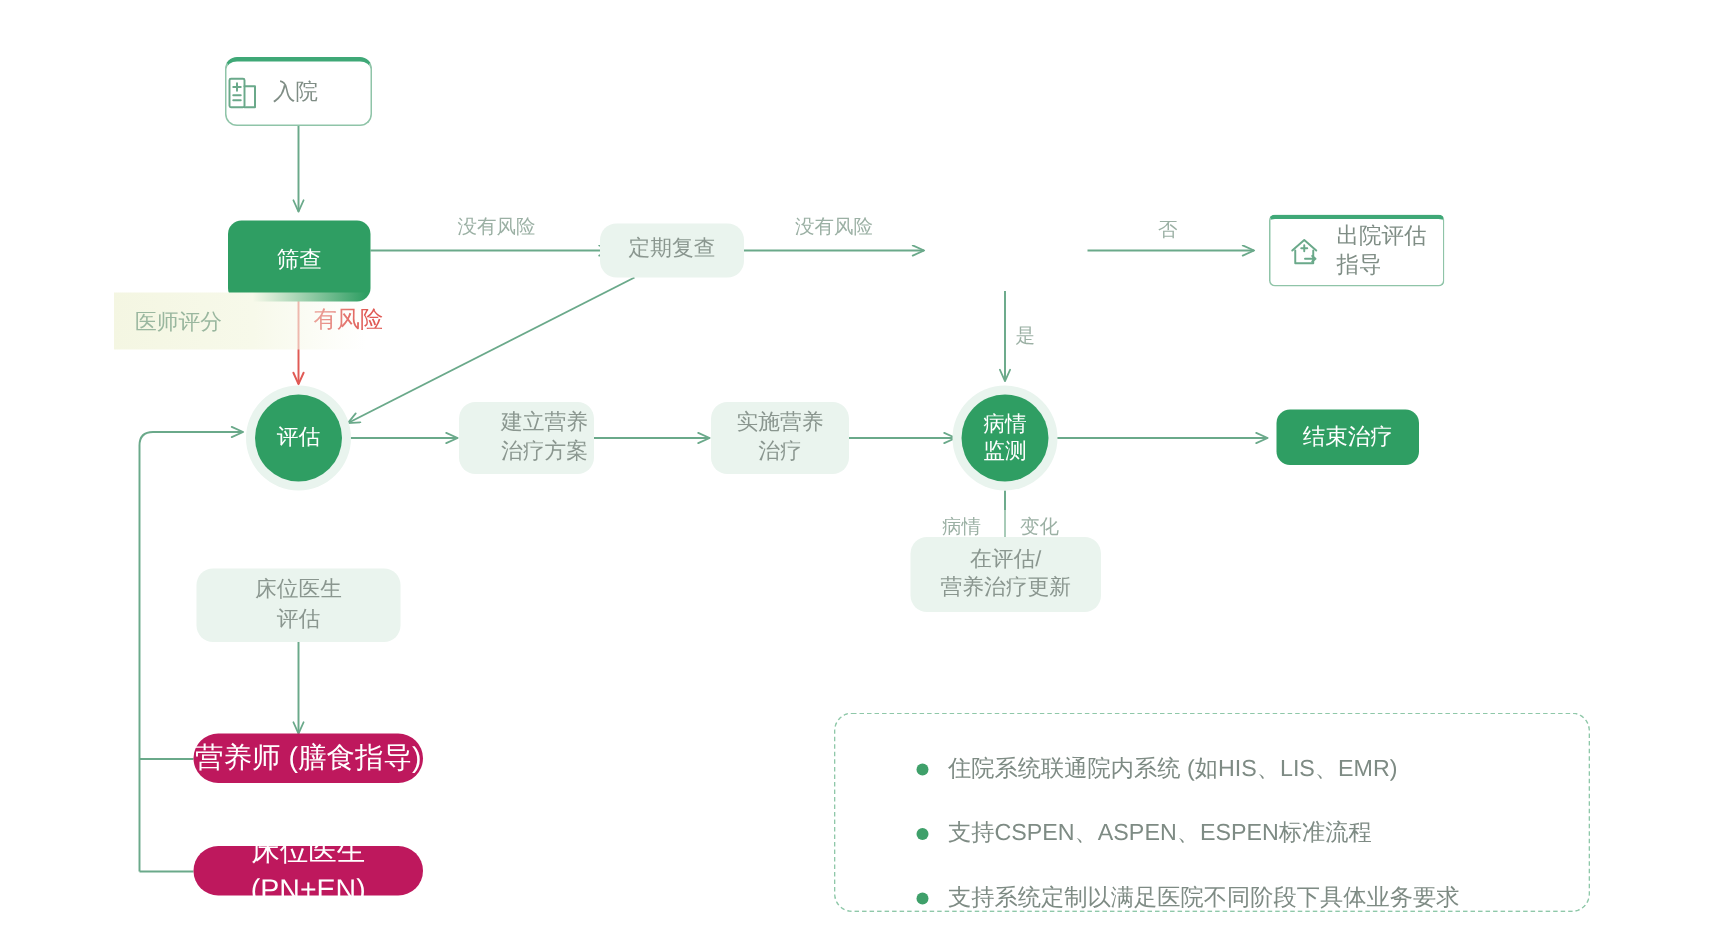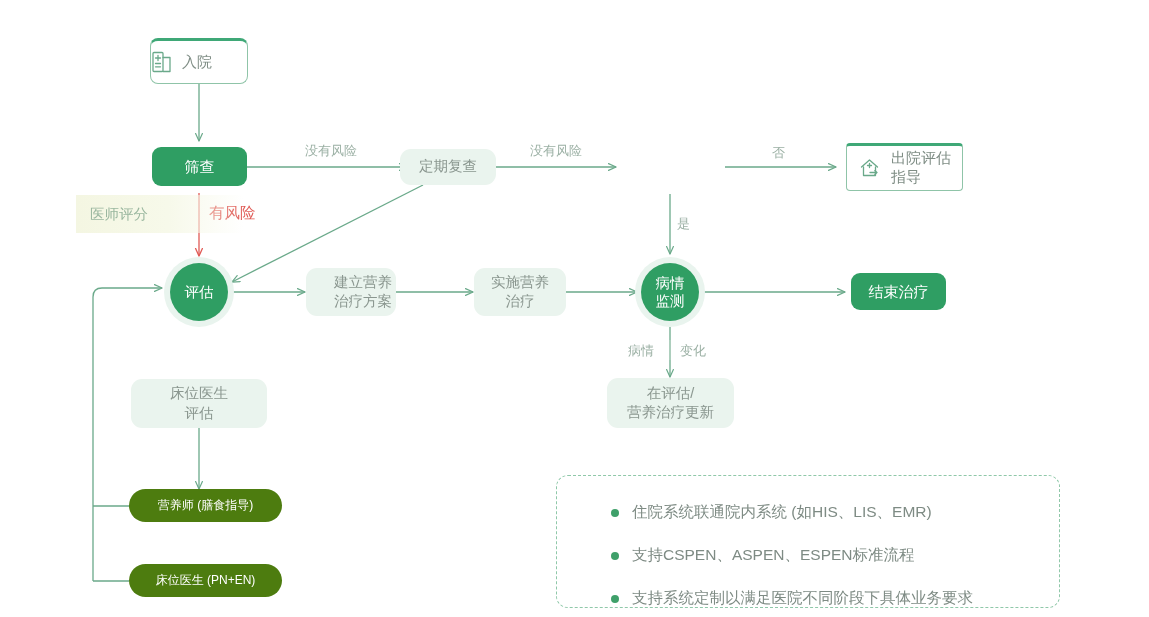--- a/index.html
+++ b/index.html
@@ -47,24 +47,24 @@
     font-size: 14.5px;
   }
   
   .solid {
     background: #2f9e63;
     border-radius: 9px;
     color: #ffffff;
     font-size: 15px;
   }
   .solid-pill {
-    background: #4d7c0f;
+    background: #be185d;
     border-radius: 18px;
     color: #ffffff;
-    font-size: 12px;
+    font-size: 19px;
   }
   
   .card {
     background: #ffffff;
     border: 1px solid #8fc4a8;
     border-top: 3px solid #3fa877;
     border-radius: 8px;
     color: #7f8d85;
     font-size: 15px;
     display: flex;
@@ -217,21 +217,21 @@
       <svg class="icon-svg" width="22" height="24" viewBox="0 0 22 24" fill="none" stroke="#6aa98a" stroke-width="1.3" stroke-linecap="round" stroke-linejoin="round">
         <rect x="2" y="2.5" width="10" height="19" rx="1"></rect>
         <path d="M12,7.5 L19,7.5 L19,21.5 L12,21.5"></path>
         <path d="M7,5.5 L7,10.5 M4.5,8 L9.5,8"></path>
         <path d="M4.5,13.5 L9.5,13.5 M4.5,16.8 L9.5,16.8"></path>
       </svg>
     </span>
     <span class="label">入院</span>
   </div>
 
-  <div class="node solid" style="left:152px; top:147px; width:95px; height:39px;">筛查</div>
+  <div class="node solid" style="left:152px; top:147px; width:95px; height:54px;">筛查</div>
 
   <div class="node chip" style="left:400px; top:149px; width:96px; height:36px;">定期复查</div>
 
 
   <div class="node card rect" style="left:846px; top:143px; width:117px; height:48px;justify-content:center;">
     <span class="icon">
       <svg class="icon-svg" width="24" height="24" viewBox="0 0 24 24" fill="none" stroke="#6aa98a" stroke-width="1.3" stroke-linecap="round" stroke-linejoin="round">
         <path d="M3.5,11 L11.5,4 L19.5,11"></path>
         <path d="M5.5,11 L5.5,19.5 L17.5,19.5 L17.5,11"></path>
         <path d="M11.5,7.5 L11.5,11.5 M9.5,9.5 L13.5,9.5"></path>
@@ -254,21 +254,21 @@
 治疗</div>
 
   <div class="circle-wrap" style="left:635px; top:257px; width:70px; height:70px;">
     <div class="halo"></div>
     <div class="circle" style="width:58px; height:58px;">病情
 监测</div>
   </div>
 
   <div class="node solid" style="left:851px; top:273px; width:95px; height:37px;">结束治疗</div>
 
-  <div class="node chip" style="left:607px; top:378px; width:127px; height:50px;">在评估/
+  <div class="node chip" style="left:607px; top:358px; width:127px; height:50px;">在评估/
 营养治疗更新</div>
 
   <div class="node chip" style="left:131px; top:379px; width:136px; height:49px;">床位医生
 评估</div>
 
   <div class="node solid-pill" style="left:129px; top:489px; width:153px; height:33px;">营养师 (膳食指导)</div>
 
   <div class="node solid-pill" style="left:129px; top:564px; width:153px; height:33px;">床位医生 (PN+EN)</div>
 
   <div class="edge-label" style="left:305px; top:142px;">没有风险</div>

